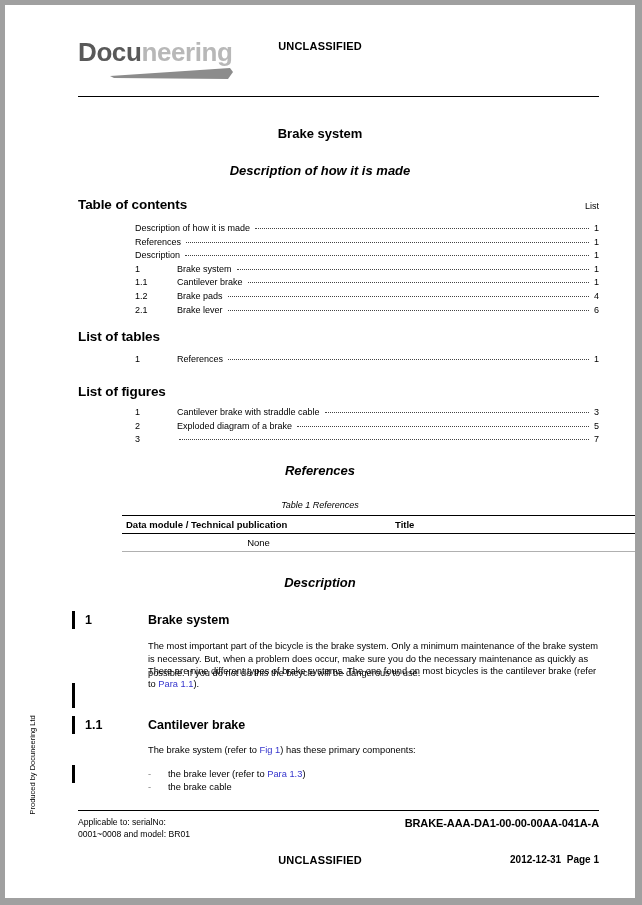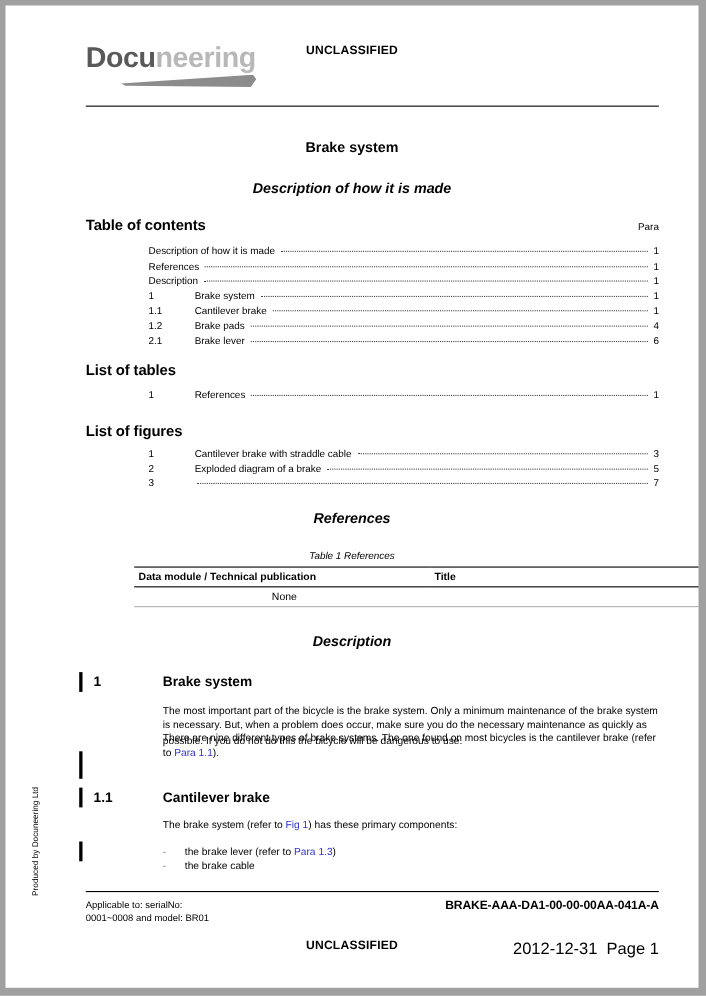--- a/index.html
+++ b/index.html
@@ -292,22 +292,22 @@
     width: 630px;
     text-align: center;
     font-size: 11px;
     font-weight: bold;
     letter-spacing: 0.2px;
   }
   .footer-pageinfo {
     position: absolute;
     right: 36px;
     top: 849px;
-    font-size: 15px;
-    font-weight: normal;
+    font-size: 10px;
+    font-weight: bold;
     white-space: nowrap;
   }
 </style>
 </head>
 <body>
 
 <div class="page">
 
   <div class="doc-header">
     <div class="logo">
@@ -317,21 +317,21 @@
       </svg>
     </div>
     <div class="classification-top">UNCLASSIFIED</div>
     <div class="header-rule"></div>
   </div>
 
   <div class="doc-title">Brake system</div>
   <div class="doc-subtitle">Description of how it is made</div>
 
   <div class="sec-head" style="top:192px;">Table of contents</div>
-  <div class="page-label" style="top:196px;">Para</div>
+  <div class="page-label" style="top:196px;">List</div>
   <div class="toc" id="toc-list" style="top:216px;">
       <div class="toc-row">
         <span class="toc-num blank"></span>
         <span class="toc-title">Description of how it is made</span>
         <span class="toc-dots"></span>
         <span class="toc-page">1</span>
       </div>
       <div class="toc-row">
         <span class="toc-num blank"></span>
         <span class="toc-title">References</span>

